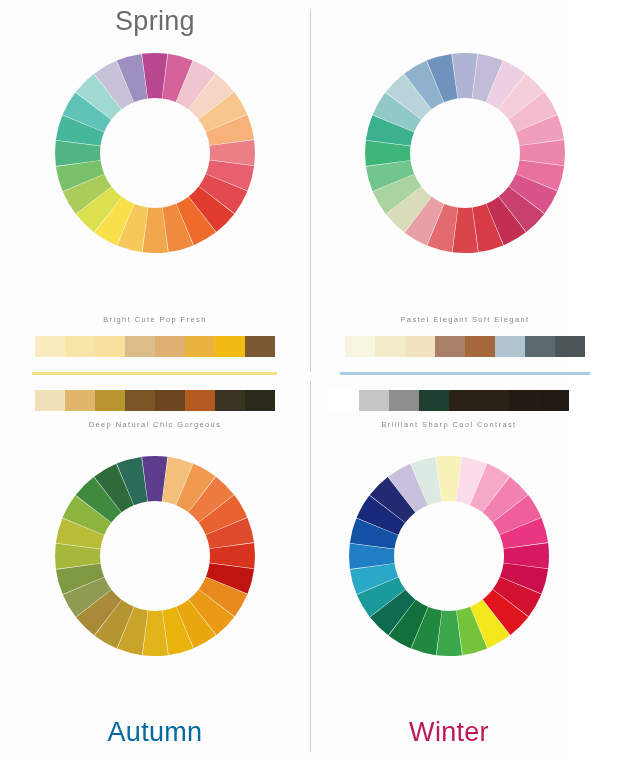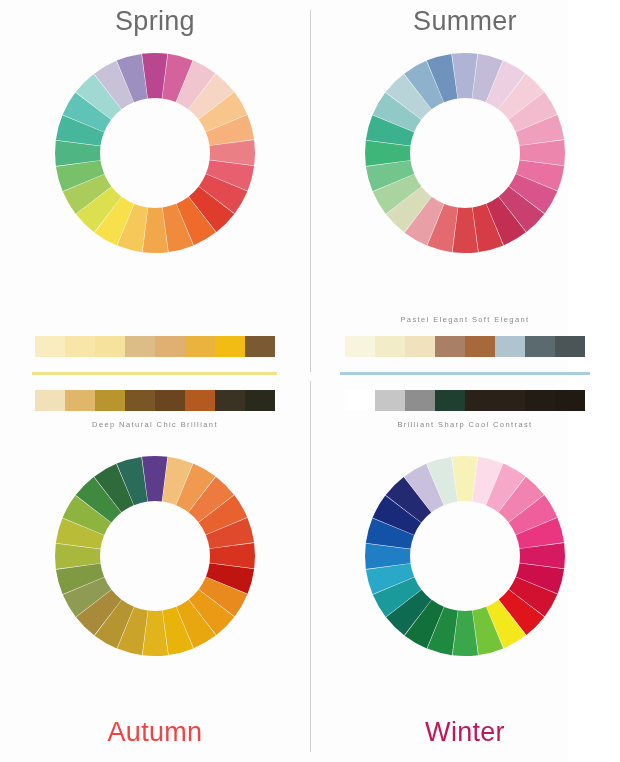--- a/index.html
+++ b/index.html
@@ -24,21 +24,21 @@
   
   .quadrant {
     position: absolute;
     width: 310px;
     height: 381px;
     box-sizing: border-box;
   }
   .q-spring { left: 0;   top: 0; }
   .q-summer { left: 310px; top: 0; }
   .q-autumn { left: 0;   top: 381px; }
-  .q-winter { left: 310px; top: 381px; }
+  .q-winter { left: 294px; top: 381px; }
 
   
   .season-title {
     position: absolute;
     left: 0;
     width: 310px;
     text-align: center;
     font-size: 27px;
     font-weight: 400;
     color: #6b6b6b;
@@ -145,34 +145,34 @@
           <path d="M25.66466597087647 165.87614290087203 A100 100 0 0 1 12.84753705323429 143.8319916157409 L54.31614537927886 126.3575953886575 A55 55 0 0 0 61.36556628398206 138.48187859547963 Z" fill="#a9cc5a"></path>
           <path d="M12.612046748871322 143.268343236509 A100 100 0 0 1 5.937097094157423 118.65801112415741 L50.515403401786585 112.51190611828657 A55 55 0 0 0 54.18662571187923 126.04758878007995 Z" fill="#79c06a"></path>
           <path d="M5.855513862618963 118.05261922200516 A100 100 0 0 1 5.777630258926251 92.55325974539306 L50.42769664240944 98.15429285996619 A55 55 0 0 0 50.47053262444043 112.17894057210283 Z" fill="#4fb582"></path>
           <path d="M5.855513862618949 91.94738077799487 A100 100 0 0 1 12.38000394883035 67.29673314576945 L54.05900217185669 84.2632032301732 A55 55 0 0 0 50.47053262444042 97.82105942789718 Z" fill="#46b79b"></path>
           <path d="M12.612046748871307 66.73165676349107 A100 100 0 0 1 25.294277307841227 44.60962187466711 L61.161852519312674 71.78529203106692 A55 55 0 0 0 54.186625711879216 83.9524112199201 Z" fill="#5fc3b8"></path>
           <path d="M25.664665970876484 44.12385709912793 A100 100 0 0 1 43.64036394838799 26.03801507298772 L71.2522001716134 61.570908290143244 A55 55 0 0 0 61.36556628398207 71.51812140452037 Z" fill="#9fd9d2"></path>
           <path d="M44.12385709912791 25.664665970876513 A100 100 0 0 1 66.1680083842591 12.84753705323429 L83.6424046113425 54.31614537927886 A55 55 0 0 0 71.51812140452034 61.365566283982076 Z" fill="#c8c2d8"></path>
           <path d="M66.73165676349106 12.612046748871322 A100 100 0 0 1 91.34198887584259 5.937097094157423 L97.48809388171343 50.515403401786585 A55 55 0 0 0 83.95241121992008 54.18662571187922 Z" fill="#9d8fc0"></path>
         </svg>
     </div>
+    <div class="keywords kw-top" style="color: rgb(138, 138, 138);">Bright Cute Pop Fresh</div>
     <div class="swatch-strip strip-top">
         <div class="swatch" style="background: rgb(249, 237, 192);"></div>
         <div class="swatch" style="background: rgb(248, 230, 168);"></div>
         <div class="swatch" style="background: rgb(246, 226, 156);"></div>
         <div class="swatch" style="background: rgb(221, 189, 135);"></div>
         <div class="swatch" style="background: rgb(223, 176, 114);"></div>
         <div class="swatch" style="background: rgb(233, 179, 62);"></div>
         <div class="swatch" style="background: rgb(243, 188, 21);"></div>
         <div class="swatch" style="background: rgb(122, 90, 51);"></div>
       </div>
   </div>
 
   <div class="quadrant q-summer">
-    <div class="season-title title-top" style="color: rgb(107, 107, 107);">Summer</div>
     <div class="wheel-holder top">
       <svg class="wheel" width="210" height="210" viewBox="0 0 210 210">
           <path d="M91.94738077799487 5.855513862618949 A100 100 0 0 1 117.44674025460694 5.777630258926251 L111.84570714003381 50.42769664240944 A55 55 0 0 0 97.82105942789717 50.47053262444042 Z" fill="#b0b4d4"></path>
           <path d="M118.05261922200518 5.855513862618963 A100 100 0 0 1 142.70326685423058 12.380003948830378 L125.73679676982681 54.059002171856704 A55 55 0 0 0 112.17894057210285 50.47053262444043 Z" fill="#c3bcd8"></path>
           <path d="M143.268343236509 12.612046748871322 A100 100 0 0 1 165.39037812533286 25.294277307841213 L138.21470796893308 61.16185251931267 A55 55 0 0 0 126.04758878007993 54.18662571187923 Z" fill="#eccfe0"></path>
           <path d="M165.87614290087208 25.664665970876484 A100 100 0 0 1 183.96198492701228 43.64036394838798 L148.42909170985675 71.2522001716134 A55 55 0 0 0 138.48187859547963 61.36556628398207 Z" fill="#f4cfd9"></path>
           <path d="M184.33533402912352 44.12385709912793 A100 100 0 0 1 197.15246294676572 66.16800838425911 L155.68385462072115 83.64240461134251 A55 55 0 0 0 148.63443371601792 71.51812140452037 Z" fill="#f2bcce"></path>
           <path d="M197.3879532511287 66.73165676349103 A100 100 0 0 1 204.06290290584258 91.34198887584265 L159.48459659821341 97.48809388171345 A55 55 0 0 0 155.81337428812077 83.95241121992007 Z" fill="#ef9fbc"></path>
           <path d="M204.14448613738102 91.94738077799484 A100 100 0 0 1 204.22236974107375 117.44674025460692 L159.57230335759056 111.84570714003381 A55 55 0 0 0 159.52946737555956 97.82105942789717 Z" fill="#ec86ad"></path>
           <path d="M204.14448613738102 118.05261922200516 A100 100 0 0 1 197.61999605116964 142.70326685423055 L155.9409978281433 125.73679676982681 A55 55 0 0 0 159.52946737555956 112.17894057210283 Z" fill="#e8719f"></path>
@@ -211,21 +211,21 @@
     <div class="swatch-strip strip-bot">
         <div class="swatch" style="background: rgb(242, 224, 184);"></div>
         <div class="swatch" style="background: rgb(224, 183, 106);"></div>
         <div class="swatch" style="background: rgb(184, 149, 47);"></div>
         <div class="swatch" style="background: rgb(122, 85, 38);"></div>
         <div class="swatch" style="background: rgb(107, 68, 32);"></div>
         <div class="swatch" style="background: rgb(179, 90, 32);"></div>
         <div class="swatch" style="background: rgb(58, 50, 34);"></div>
         <div class="swatch" style="background: rgb(42, 42, 28);"></div>
       </div>
-    <div class="keywords kw-bot" style="color: rgb(138, 138, 138);">Deep Natural Chic Brilliant</div>
+    <div class="keywords kw-bot" style="color: rgb(138, 138, 138);">Deep Natural Chic Gorgeous</div>
     <div class="wheel-holder bottom">
       <svg class="wheel" width="210" height="210" viewBox="0 0 210 210">
           <path d="M91.94738077799487 5.855513862618949 A100 100 0 0 1 117.44674025460694 5.777630258926251 L111.84570714003381 50.42769664240944 A55 55 0 0 0 97.82105942789717 50.47053262444042 Z" fill="#5d3c8c"></path>
           <path d="M118.05261922200518 5.855513862618963 A100 100 0 0 1 142.70326685423058 12.380003948830378 L125.73679676982681 54.059002171856704 A55 55 0 0 0 112.17894057210285 50.47053262444043 Z" fill="#f2c07a"></path>
           <path d="M143.268343236509 12.612046748871322 A100 100 0 0 1 165.39037812533286 25.294277307841213 L138.21470796893308 61.16185251931267 A55 55 0 0 0 126.04758878007993 54.18662571187923 Z" fill="#ef9a4f"></path>
           <path d="M165.87614290087208 25.664665970876484 A100 100 0 0 1 183.96198492701228 43.64036394838798 L148.42909170985675 71.2522001716134 A55 55 0 0 0 138.48187859547963 61.36556628398207 Z" fill="#ed7a3e"></path>
           <path d="M184.33533402912352 44.12385709912793 A100 100 0 0 1 197.15246294676572 66.16800838425911 L155.68385462072115 83.64240461134251 A55 55 0 0 0 148.63443371601792 71.51812140452037 Z" fill="#e8622f"></path>
           <path d="M197.3879532511287 66.73165676349103 A100 100 0 0 1 204.06290290584258 91.34198887584265 L159.48459659821341 97.48809388171345 A55 55 0 0 0 155.81337428812077 83.95241121992007 Z" fill="#e04a2c"></path>
           <path d="M204.14448613738102 91.94738077799484 A100 100 0 0 1 204.22236974107375 117.44674025460692 L159.57230335759056 111.84570714003381 A55 55 0 0 0 159.52946737555956 97.82105942789717 Z" fill="#d8331f"></path>
           <path d="M204.14448613738102 118.05261922200516 A100 100 0 0 1 197.61999605116964 142.70326685423055 L155.9409978281433 125.73679676982681 A55 55 0 0 0 159.52946737555956 112.17894057210283 Z" fill="#c01410"></path>
@@ -240,21 +240,21 @@
           <path d="M25.66466597087647 165.87614290087203 A100 100 0 0 1 12.84753705323429 143.8319916157409 L54.31614537927886 126.3575953886575 A55 55 0 0 0 61.36556628398206 138.48187859547963 Z" fill="#8f9a52"></path>
           <path d="M12.612046748871322 143.268343236509 A100 100 0 0 1 5.937097094157423 118.65801112415741 L50.515403401786585 112.51190611828657 A55 55 0 0 0 54.18662571187923 126.04758878007995 Z" fill="#7f9a42"></path>
           <path d="M5.855513862618963 118.05261922200516 A100 100 0 0 1 5.777630258926251 92.55325974539306 L50.42769664240944 98.15429285996619 A55 55 0 0 0 50.47053262444043 112.17894057210283 Z" fill="#a8b83c"></path>
           <path d="M5.855513862618949 91.94738077799487 A100 100 0 0 1 12.38000394883035 67.29673314576945 L54.05900217185669 84.2632032301732 A55 55 0 0 0 50.47053262444042 97.82105942789718 Z" fill="#b9bc36"></path>
           <path d="M12.612046748871307 66.73165676349107 A100 100 0 0 1 25.294277307841227 44.60962187466711 L61.161852519312674 71.78529203106692 A55 55 0 0 0 54.186625711879216 83.9524112199201 Z" fill="#8db43e"></path>
           <path d="M25.664665970876484 44.12385709912793 A100 100 0 0 1 43.64036394838799 26.03801507298772 L71.2522001716134 61.570908290143244 A55 55 0 0 0 61.36556628398207 71.51812140452037 Z" fill="#3f8a3f"></path>
           <path d="M44.12385709912791 25.664665970876513 A100 100 0 0 1 66.1680083842591 12.84753705323429 L83.6424046113425 54.31614537927886 A55 55 0 0 0 71.51812140452034 61.365566283982076 Z" fill="#2f6b3a"></path>
           <path d="M66.73165676349106 12.612046748871322 A100 100 0 0 1 91.34198887584259 5.937097094157423 L97.48809388171343 50.515403401786585 A55 55 0 0 0 83.95241121992008 54.18662571187922 Z" fill="#2a6b5a"></path>
         </svg>
     </div>
-    <div class="season-title title-bottom" style="color: #ef4444;">Autumn</div>
+    <div class="season-title title-bottom" style="color: #0369a1;">Autumn</div>
   </div>
 
   <div class="quadrant q-winter">
     <div class="swatch-strip strip-bot">
         <div class="swatch" style="background: rgb(255, 255, 255);"></div>
         <div class="swatch" style="background: rgb(198, 198, 198);"></div>
         <div class="swatch" style="background: rgb(142, 142, 142);"></div>
         <div class="swatch" style="background: rgb(31, 64, 48);"></div>
         <div class="swatch" style="background: rgb(42, 34, 24);"></div>
         <div class="swatch" style="background: rgb(42, 34, 24);"></div>

